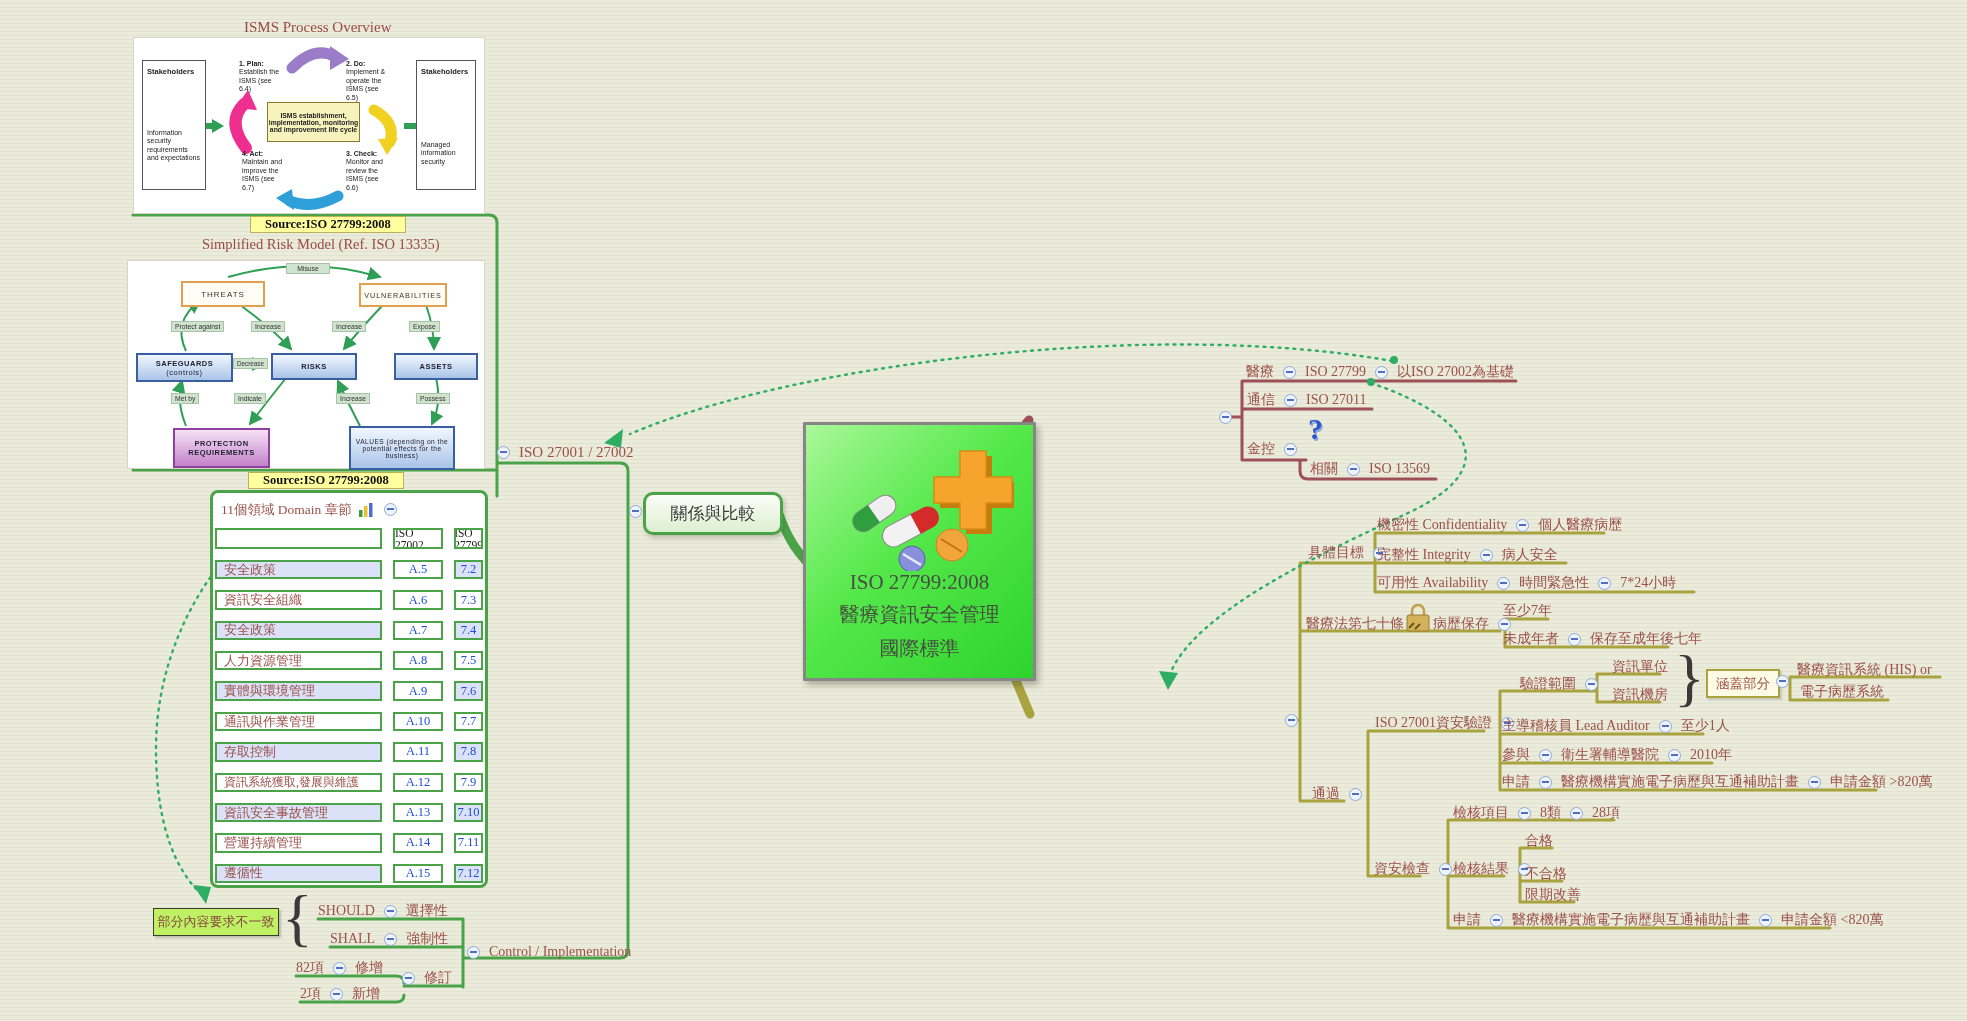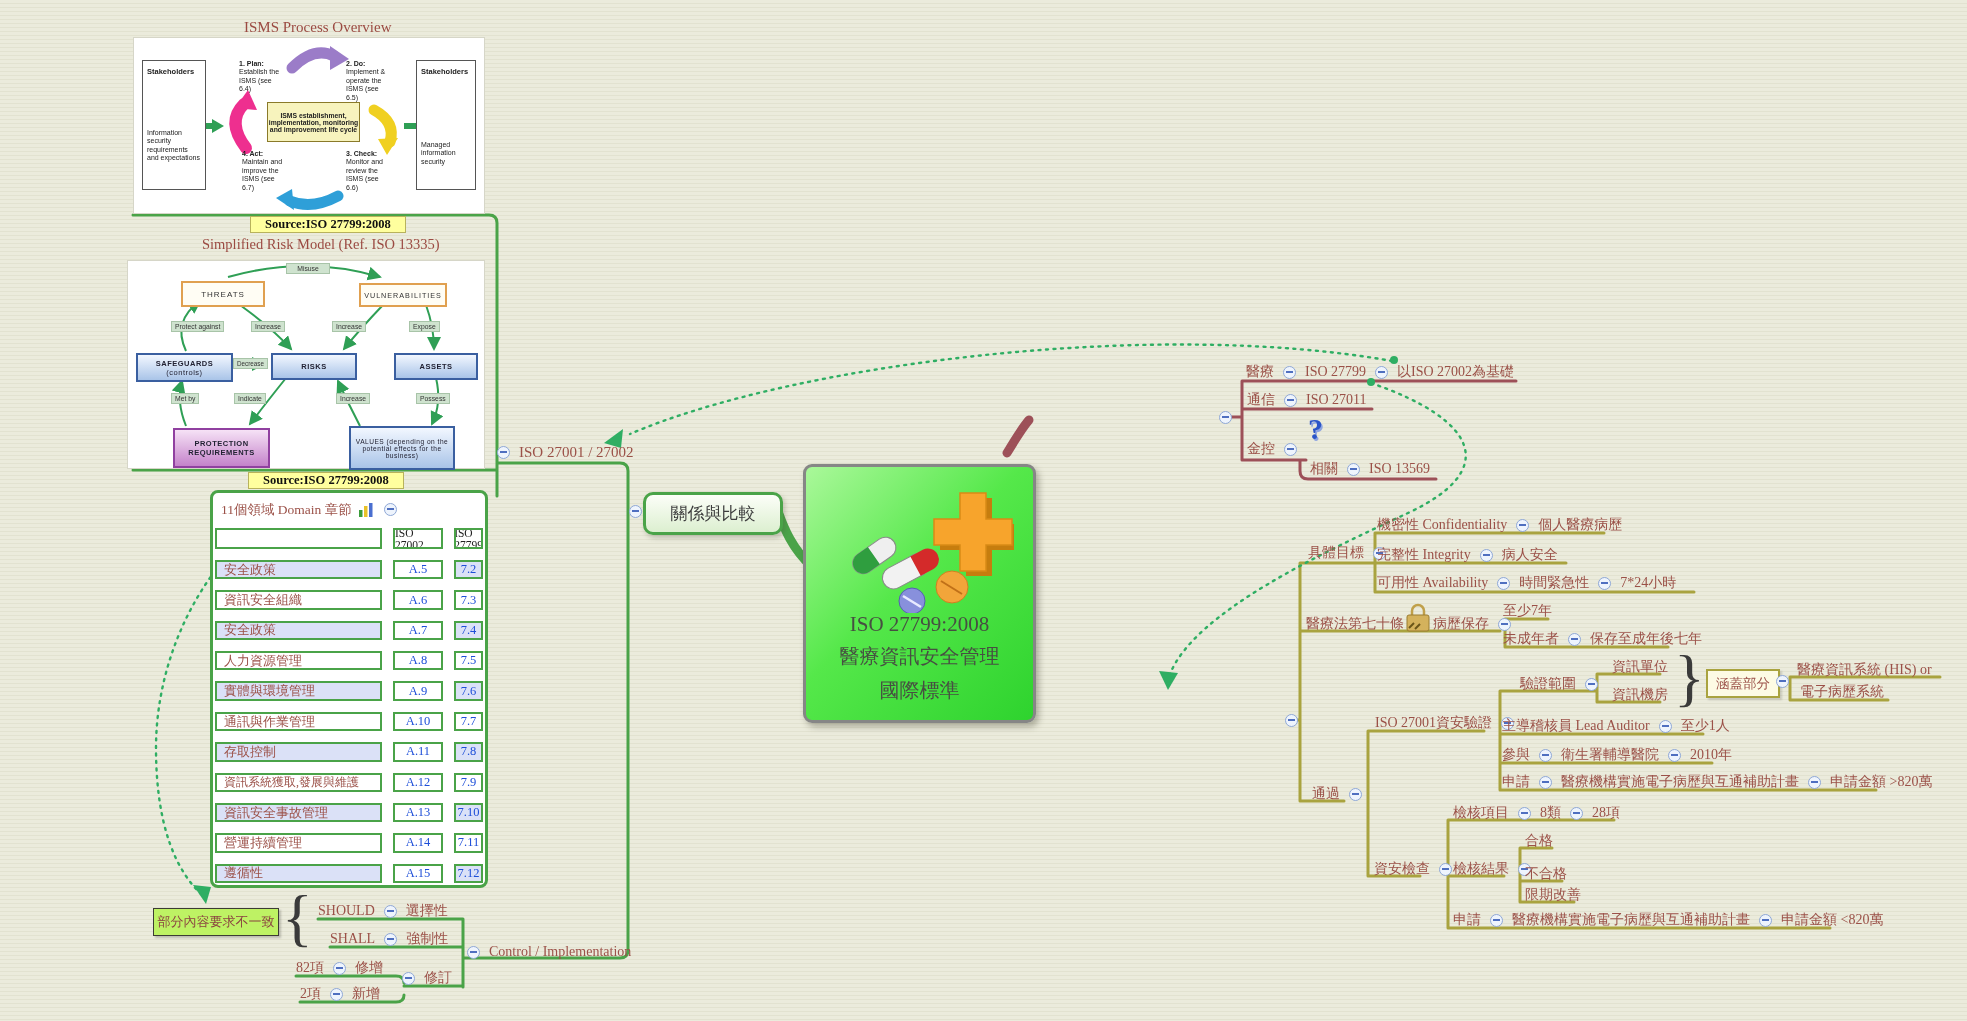--- a/index.html
+++ b/index.html
@@ -239,21 +239,21 @@
   <span>新增</span>
 </div>
 <div class="row" style="left:467px;top:944px">
   <span class="m" style="margin-left:0"></span>
   <span>Control / Implementation</span>
 </div>
 
 <span class="m solo" style="left:629px;top:505px"></span>
 <div class="node" style="left:643px;top:492px;width:134px;height:37px;font-size:17px;color:#3c3c3c">關係與比較</div>
 
-<div class="abs" style="left:803px;top:464px;width:227px;height:253px;border:3px solid #868686;border-radius:9px;background:linear-gradient(135deg,#aaf89a 0%,#55e84a 45%,#2ed32e 100%);box-shadow:3px 4px 6px rgba(60,60,40,.35)">
+<div class="abs" style="left:803px;top:422px;width:227px;height:253px;border:3px solid #868686;border-radius:1px;background:linear-gradient(135deg,#aaf89a 0%,#55e84a 45%,#2ed32e 100%);box-shadow:3px 4px 6px rgba(60,60,40,.35)">
   <svg width="180" height="138" style="position:absolute;left:28px;top:8px">
     <path d="M126 18 h26 v26 h26 v26 h-26 v26 h-26 v-26 h-26 v-26 h26 z" transform="translate(6,5)" fill="#c67d0e"></path>
     <path d="M126 18 h26 v26 h26 v26 h-26 v26 h-26 v-26 h-26 v-26 h26 z" fill="#f7a42c" stroke="#d98a16" stroke-width="1.5"></path>
     <g transform="rotate(-35 40 80)">
       <rect x="16" y="70" width="48" height="21" rx="10.5" fill="#efefef" stroke="#8a8a8a"></rect>
       <path d="M26.5 70 a10.5 10.5 0 0 0 0 21 h13 v-21 z" fill="#2f9e3f"></path>
     </g>
     <g transform="rotate(-28 70 95)">
       <rect x="46" y="86" width="50" height="22" rx="11" fill="#f2f2f2" stroke="#8a8a8a"></rect>
       <path d="M96 108 a11 11 0 0 0 0 -22 h-14 v22 z" fill="#d42a2a"></path>

